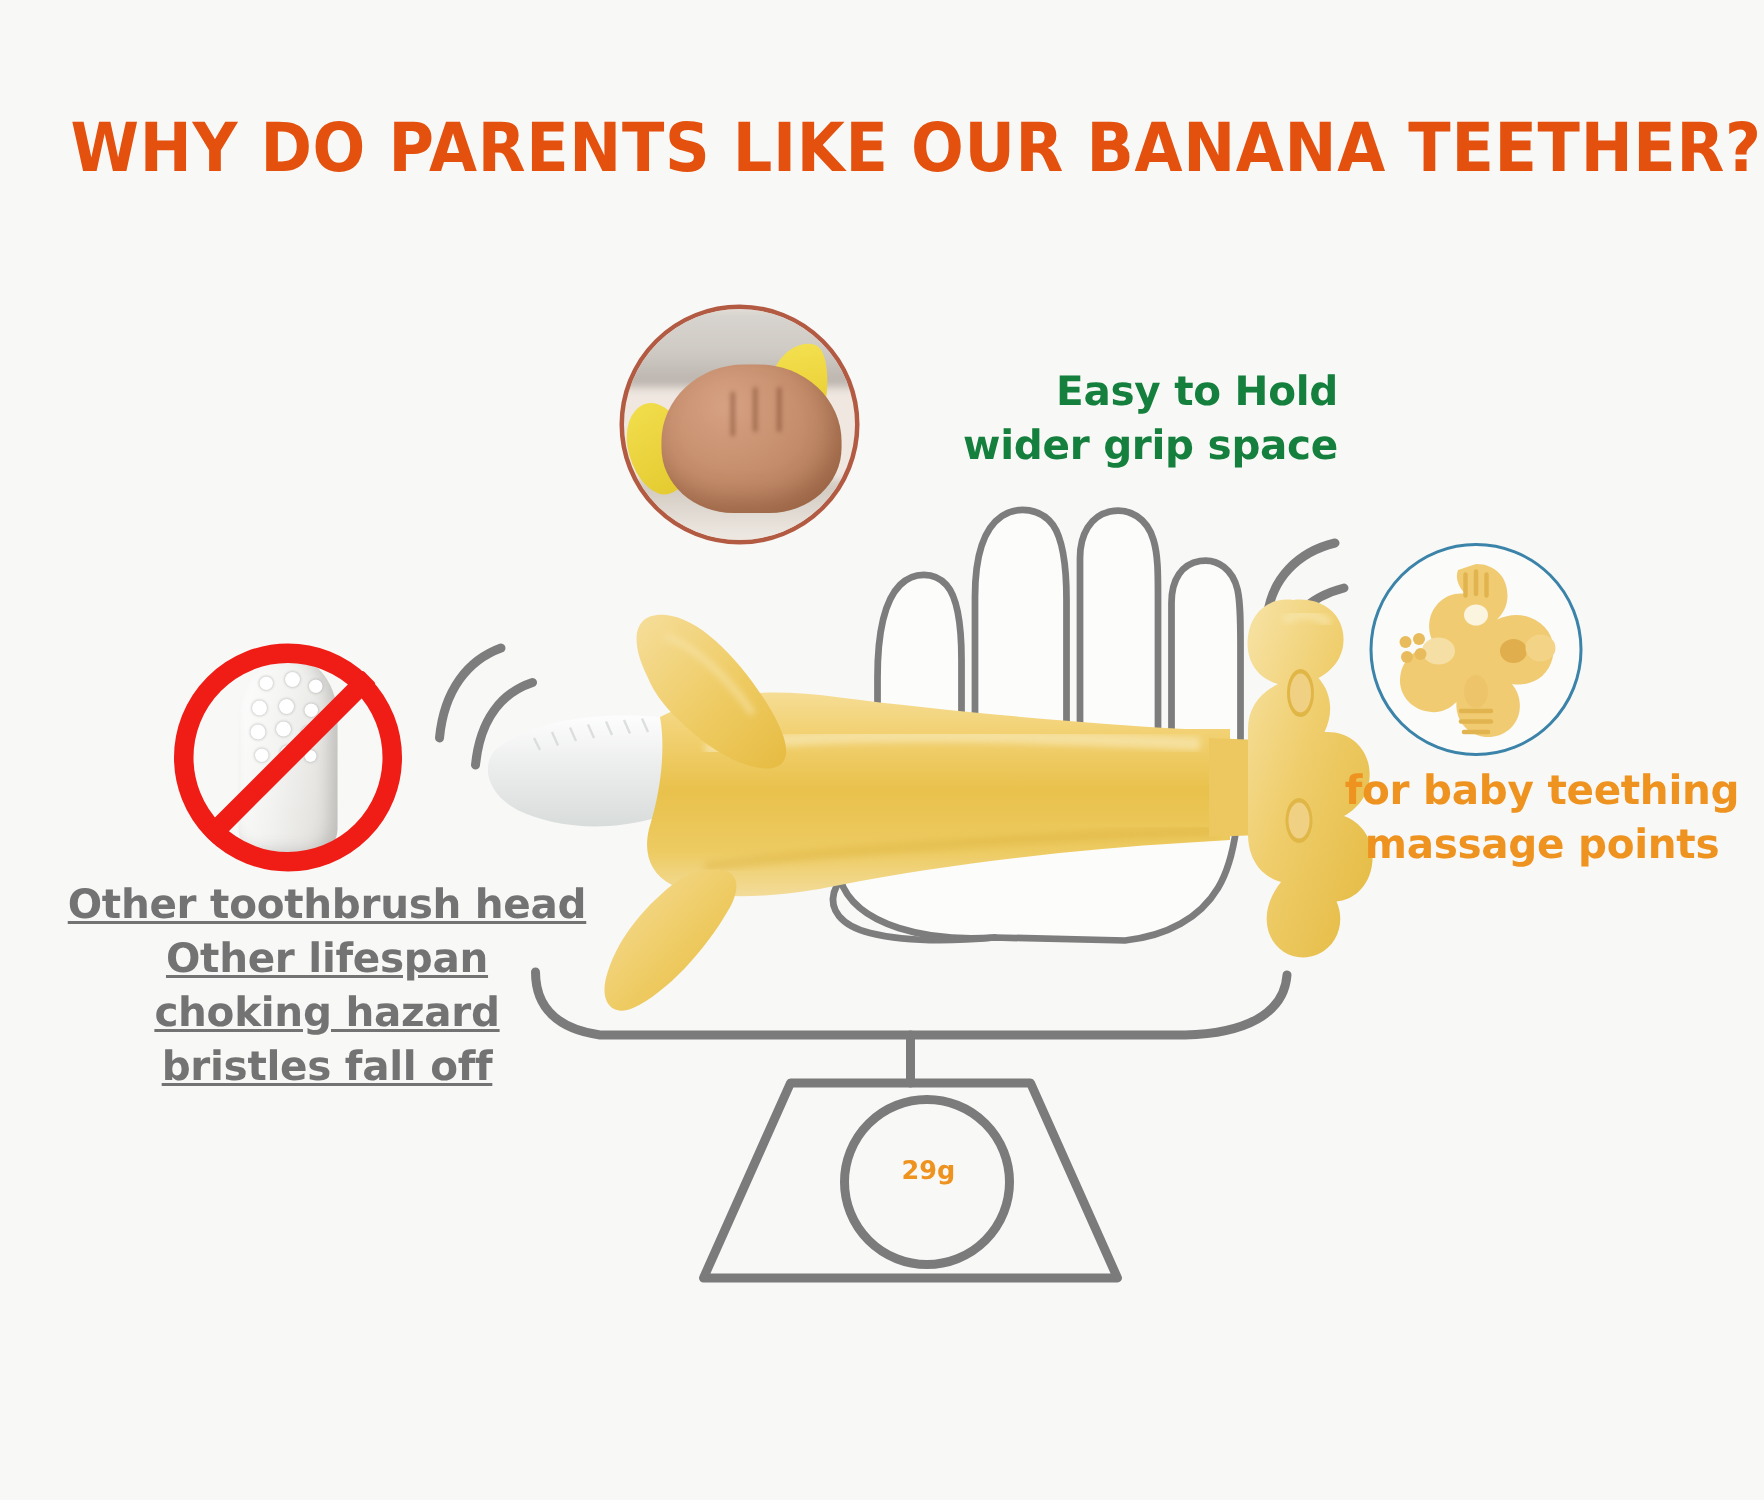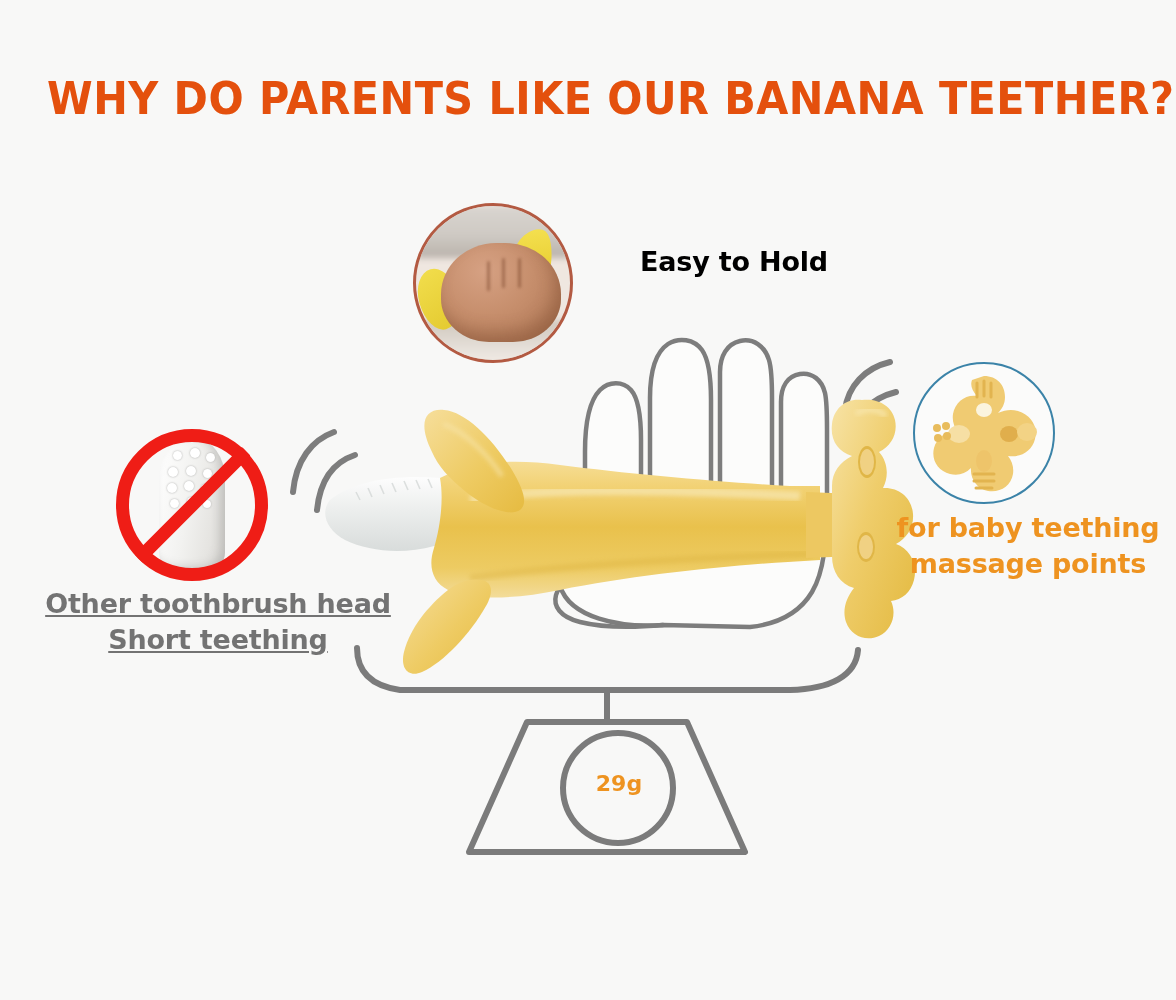--- a/index.html
+++ b/index.html
@@ -175,21 +175,21 @@
 
   .weight-label {
     position: absolute;
     left: 583px;
     top: 771px;
     width: 72px;
     text-align: center;
     color: #ee9320;
     font-family: "DejaVu Sans", sans-serif;
     font-weight: bold;
-    font-size: 22px;
+    font-size: 17px;
   }
 </style>
 </head>
 <body>
 
 <div id="canvas" style="background: rgb(248, 248, 247);">
 
   <div class="title" style="color: rgb(228, 80, 13);">WHY DO PARENTS LIKE OUR BANANA TEETHER?</div>
 
   <svg class="product" viewBox="0 0 1176 1000" xmlns="http://www.w3.org/2000/svg">
@@ -377,22 +377,23 @@
     <div class="bg-bot"></div>
     <div class="banana-a"></div>
     <div class="banana-b"></div>
     <div class="banana-c"></div>
     <div class="hand"></div>
     <div class="knuckle" style="left:46%; top:36%;"></div>
     <div class="knuckle" style="left:56%; top:34%;"></div>
     <div class="knuckle" style="left:66%; top:34%;"></div>
   </div>
 
-  <div class="cap cap-easy" style="color: #000000;">
+  <div class="cap cap-easy" style="color: #15803d; text-align: right;">
     <span class="line">Easy to Hold</span>
+    <span class="line">wider grip space</span>
   </div>
 
   <div class="no-sign">
     <div class="brush"></div>
     <div class="bristle" style="left:38%; top:16%; width:9px;  height:9px;"></div>
     <div class="bristle" style="left:49%; top:14%; width:10px; height:10px;"></div>
     <div class="bristle" style="left:59%; top:17%; width:9px;  height:9px;"></div>
     <div class="bristle" style="left:35%; top:26%; width:10px; height:10px;"></div>
     <div class="bristle" style="left:46%; top:25%; width:10px; height:10px;"></div>
     <div class="bristle" style="left:57%; top:27%; width:9px;  height:9px;"></div>
@@ -401,21 +402,23 @@
     <div class="bristle" style="left:56%; top:37%; width:9px;  height:9px;"></div>
     <div class="bristle" style="left:36%; top:46%; width:9px;  height:9px;"></div>
     <div class="bristle" style="left:47%; top:45%; width:9px;  height:9px;"></div>
     <div class="bristle" style="left:57%; top:47%; width:8px;  height:8px;"></div>
     <div class="ring"></div>
     <div class="slash"></div>
   </div>
 
   <div class="cap cap-left" style="color: #737373; text-decoration: underline;">
     <span class="line">Other toothbrush head</span>
-    <span class="line">Short teething</span>
+    <span class="line">Other lifespan</span>
+    <span class="line">choking hazard</span>
+    <span class="line">bristles fall off</span>
   </div>
 
   <div class="head-circle">
     <svg width="138" height="138" viewBox="0 0 138 138">
       <path d="M69 12
                C 82 12, 90 21, 90 33
                C 90 40, 87 45, 83 49
                C 90 46, 96 45, 103 47
                C 116 51, 123 62, 120 75
                C 117 87, 106 94, 93 92

